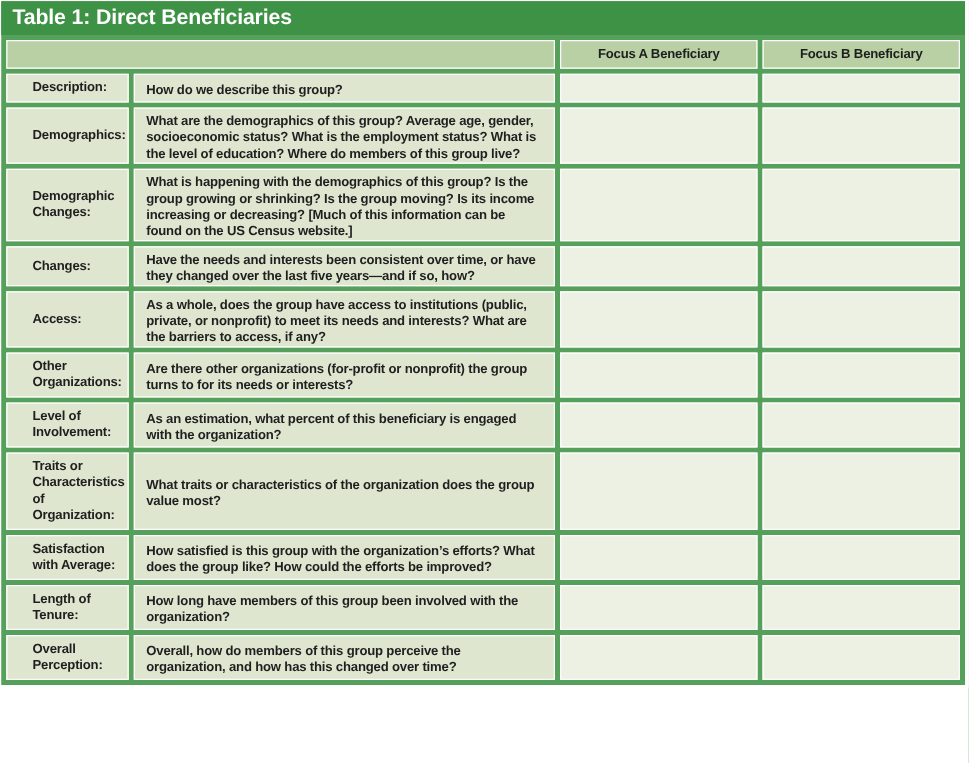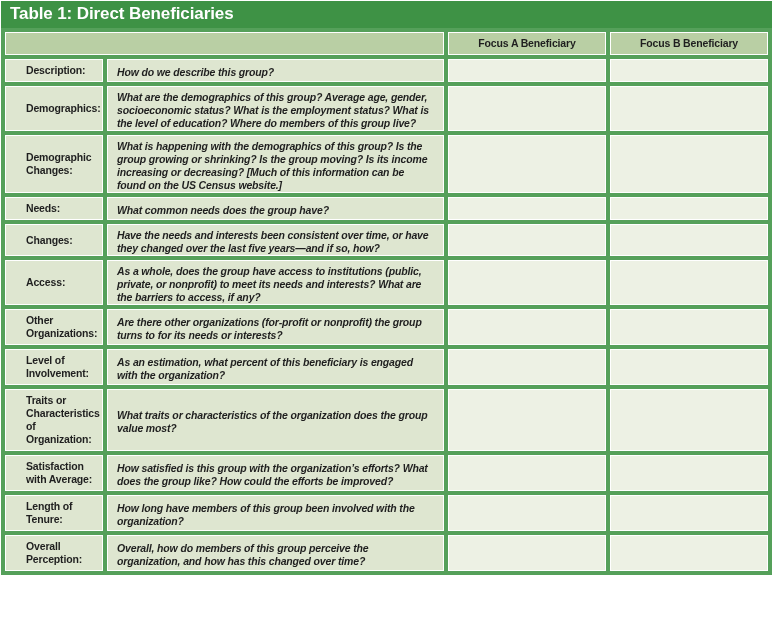--- a/index.html
+++ b/index.html
@@ -50,21 +50,20 @@
   }
   td.label {
     background: var(--question-fill, #dee6d0);
     padding: 4px 6px 4px 20px;
     vertical-align: middle;
   }
   td.question {
     background: var(--question-fill, #dee6d0);
     padding: 4px 10px 0 9px;
     vertical-align: middle;
-    font-style: italic;
   }
   td.answer {
     background: var(--answer-fill, #edf1e4);
     height: 22px;
   }
 </style>
 </head>
 <body>
 
 <div class="frame">
@@ -100,26 +99,20 @@
     <td class="answer"></td>
   </tr>
 
   <tr>
     <td class="label">Demographic Changes:</td>
     <td class="question">What is happening with the demographics of this group? Is the group growing or shrinking? Is the group moving? Is its income increasing or decreasing? [Much of this information can be found on the US Census website.]</td>
     <td class="answer"></td>
     <td class="answer"></td>
   </tr>
 
-  <tr>
-    <td class="label">Needs:</td>
-    <td class="question">What common needs does the group have?</td>
-    <td class="answer"></td>
-    <td class="answer"></td>
-  </tr>
 
 
   <tr>
     <td class="label">Changes:</td>
     <td class="question">Have the needs and interests been consistent over time, or have they changed over the last five years—and if so, how?</td>
     <td class="answer"></td>
     <td class="answer"></td>
   </tr>
 
   <tr>

